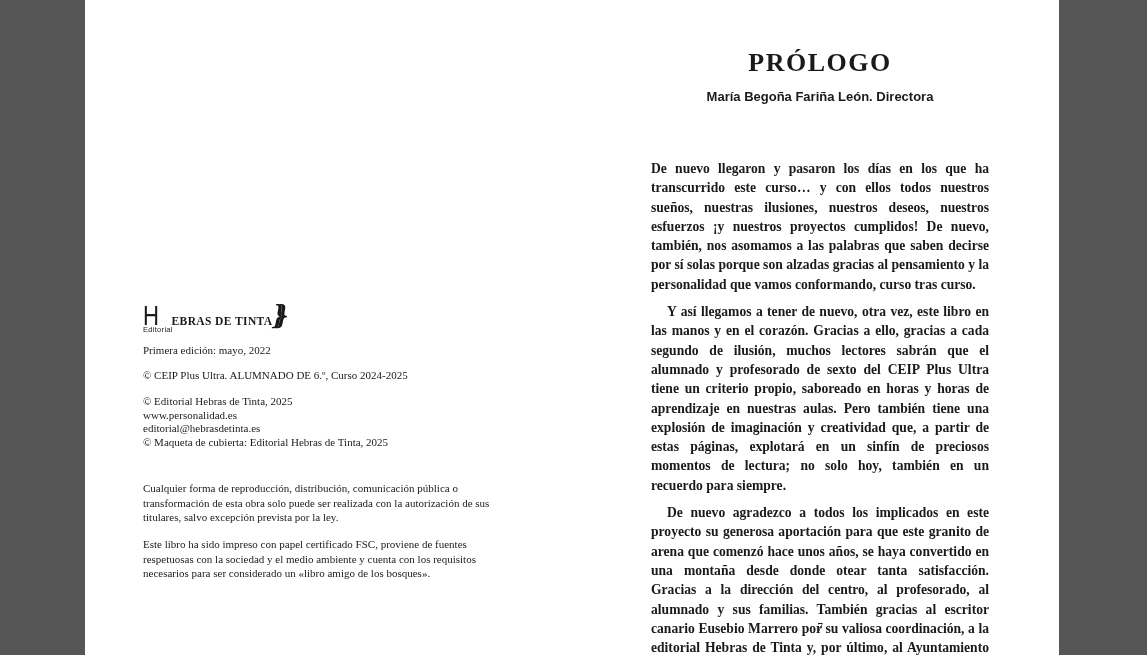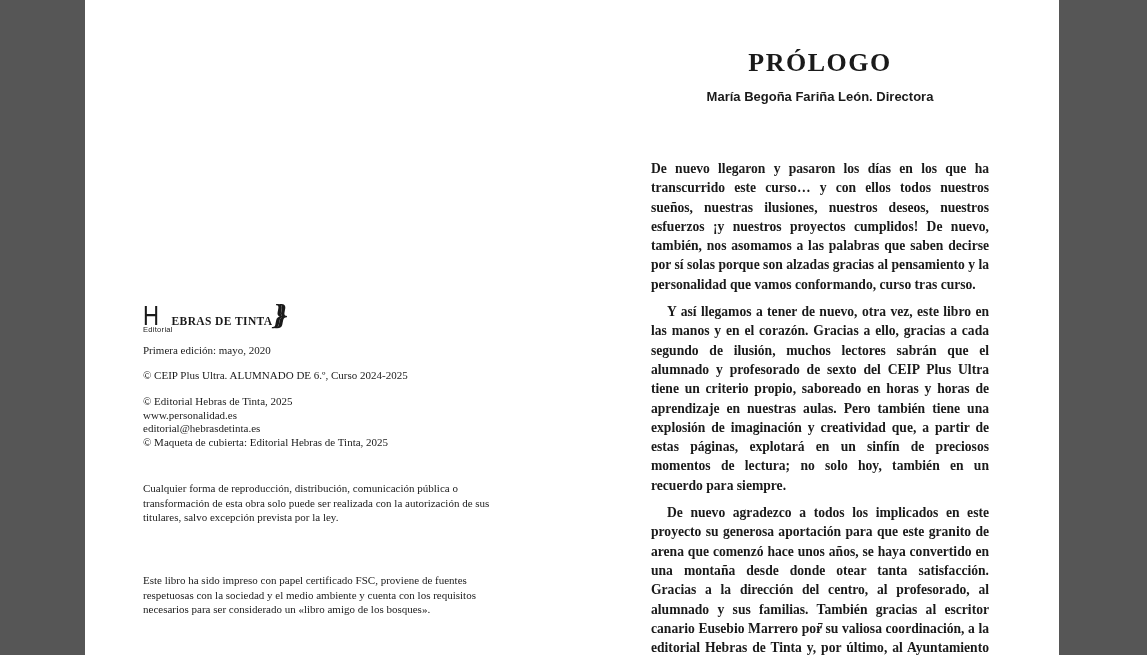--- a/index.html
+++ b/index.html
@@ -80,21 +80,21 @@
 
   .legal {
     position: absolute;
     left: 58px;
     width: 368px;
     font-size: 11px;
     line-height: 14.6px;
     text-align: left;
   }
   .legal-1 { top: 481px; }
-  .legal-2 { top: 537px; margin-top: 36px; }
+  .legal-2 { top: 537px; }
 
   
   .prologue-title {
     position: absolute;
     left: 71px;   
     top: 48px;
     width: 354px;
     text-align: center;
     font-family: "Liberation Serif", serif;
     font-weight: bold;
@@ -143,21 +143,21 @@
 
     <div class="logo">
       <div class="logo-row">
         <span class="logo-h">H</span>
         <span class="logo-rest">EBRAS DE TINTA</span>
         <span class="logo-brace">}}</span>
       </div>
       <div class="logo-sub">Editorial</div>
     </div>
 
-    <p class="imprint imprint-edition">Primera edición: mayo, 2020</p>
+    <p class="imprint imprint-edition">Primera edición: mayo, 2022</p>
 
     <p class="imprint imprint-ceip">© CEIP Plus Ultra. ALUMNADO DE 6.º, Curso 2024-2025</p>
 
     <div class="imprint imprint-block">
       <div>© Editorial Hebras de Tinta, 2025</div>
       <div>www.personalidad.es</div>
       <div>editorial@hebrasdetinta.es</div>
       <div>© Maqueta de cubierta: Editorial Hebras de Tinta, 2025</div>
     </div>
 

